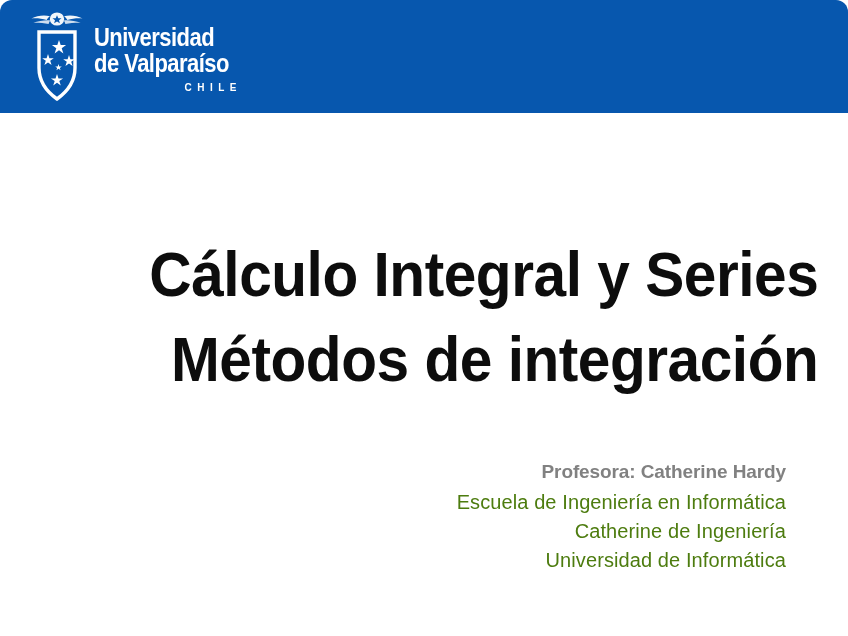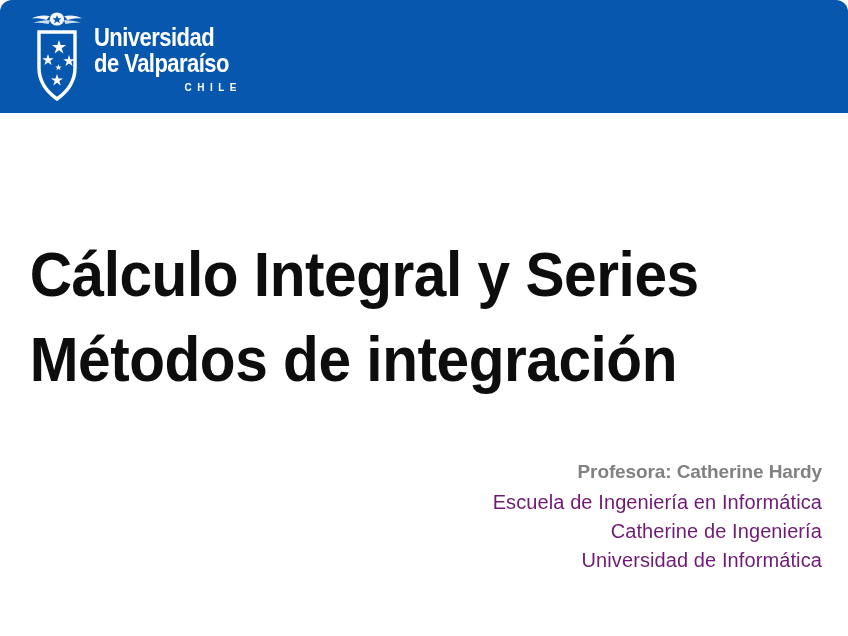--- a/index.html
+++ b/index.html
@@ -77,60 +77,59 @@
     padding-right: 2px;
     white-space: nowrap;
   }
 
   
   #title-block {
     position: absolute;
     left: 0;
     top: 232px;
     width: 848px;
-    text-align: left;
+    text-align: right;
   }
   .title-line {
     display: block;
     font-family: "Liberation Sans", sans-serif;
     font-weight: bold;
     font-size: 63px;
     line-height: 85px;
     letter-spacing: -0.5px;
     color: #0d0d0d;
     transform: scaleX(0.93);
     white-space: nowrap;
   }
 
   
   #subtitle-block {
     position: absolute;
     left: 0;
     top: 455px;
     width: 786px;
     text-align: right;
-    padding-left: 36px;
   }
   .sub-lead {
     display: block;
     font-family: "Liberation Sans", sans-serif;
     font-weight: bold;
     font-size: 19px;
     line-height: 33px;
     color: #818181;
     letter-spacing: -0.1px;
     white-space: nowrap;
   }
   .sub-line {
     display: block;
     font-family: "Liberation Sans", sans-serif;
     font-weight: normal;
     font-size: 20px;
     line-height: 29px;
-    color: #701a75;
+    color: #4d7c0f;
     letter-spacing: 0.1px;
     white-space: nowrap;
   }
 </style>
 </head>
 <body>
 
 <div id="slide">
 
   <div id="header-band">

